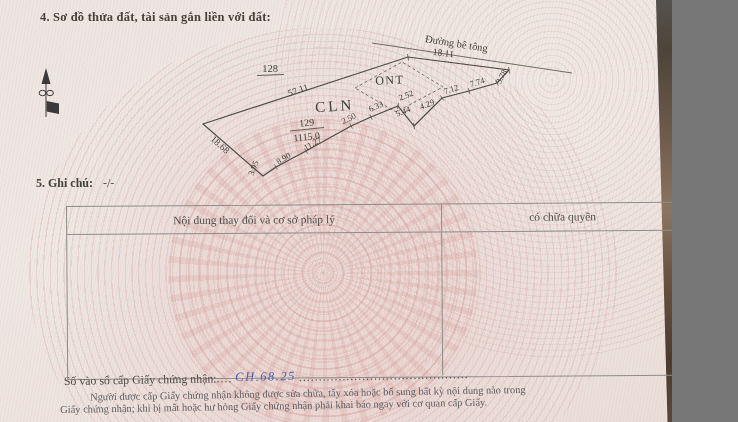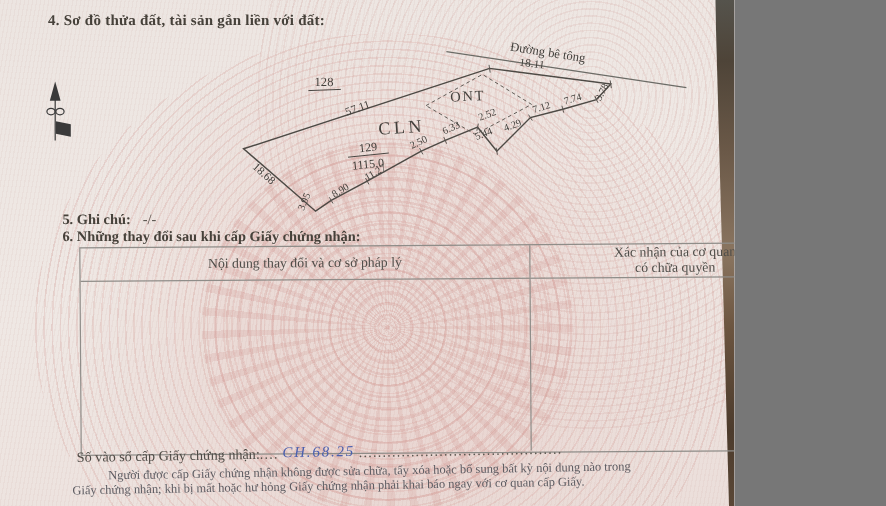--- a/index.html
+++ b/index.html
@@ -1,37 +1,37 @@
 <!DOCTYPE html>
 <html><head>
 <meta charset="utf-8">
 <style>
   html,body{margin:0;padding:0;background:#777;}
   .photo{
-    position:relative;width:612px;height:422px;overflow:hidden;
+    position:relative;width:672px;height:422px;overflow:hidden;
     background:linear-gradient(165deg,#ece5e1 0%,#efe8e4 45%,#ebdeda 100%);
     font-family:"Liberation Serif","DejaVu Serif",serif;color:#45413c;
   }
   .texture{position:absolute;inset:0;
     background:repeating-linear-gradient(100deg,rgba(199,158,152,0.10) 0 1px,transparent 1px 3.3px);}
   .ring1{position:absolute;left:28px;top:28px;width:590px;height:490px;border-radius:50%;
     background:
       radial-gradient(circle,rgba(224,178,172,0.22) 0 32%,rgba(224,178,172,0.10) 48%,transparent 68%),
       repeating-radial-gradient(circle,rgba(214,162,156,0.28) 0 1.3px,transparent 1.3px 6.8px);}
   .ring2{position:absolute;left:168px;top:118px;width:310px;height:310px;border-radius:50%;
     background:
       repeating-conic-gradient(rgba(206,140,134,0.18) 0 2.6deg,transparent 2.6deg 7.4deg),
       repeating-radial-gradient(circle,rgba(206,140,134,0.22) 0 2px,transparent 2px 9.5px);}
   .ring3{position:absolute;right:-160px;top:-200px;width:560px;height:560px;border-radius:50%;
     background:repeating-radial-gradient(circle,rgba(212,168,162,0.22) 0 1.3px,transparent 1.3px 6px);}
   .wood{position:absolute;right:0;top:0;width:16px;height:100%;
     background:linear-gradient(180deg,#55534c 0%,#4e4438 12%,#6b5948 30%,#8a7560 50%,#6b543f 65%,#4c3b2c 85%,#5a4736 100%);
     clip-path:polygon(0% 0%,100% 0%,100% 100%,72% 100%);}
   .s4{position:absolute;left:40px;top:10px;font-weight:bold;font-size:12.5px;letter-spacing:.2px;color:#46413a;}
-  .s5{position:absolute;left:52px;top:176px;font-weight:bold;font-size:12px;color:#46413a;}
+  .s5{position:absolute;left:36px;top:176px;font-weight:bold;font-size:12px;color:#46413a;}
   .s5 .v{font-weight:normal;margin-left:10px;color:#55504a;}
   .s6{position:absolute;left:52px;top:190px;font-weight:bold;font-size:12px;color:#46413a;}
   .tbl{position:absolute;left:66px;top:206px;width:616px;height:172px;border:1px solid #8f8d89;
     transform:rotate(-0.4deg);transform-origin:left top;}
   .tbl .hdr{display:flex;height:27px;border-bottom:1px solid #8f8d89;}
   .cell{display:flex;align-items:center;justify-content:center;font-size:11.5px;color:#504e4a;text-align:center;}
   .c1{width:374px;border-right:1px solid #8f8d89;}
   .c2{flex:1;flex-direction:column;line-height:1.12;}
   .bdy{display:flex;height:143px;}
   .b1{width:374px;border-right:1px solid #8f8d89;}
@@ -110,27 +110,25 @@
     <text class="meas" x="428" y="107" text-anchor="middle" transform="rotate(-21 428 107)">4.29</text>
     <text class="meas" x="407" y="98" text-anchor="middle" transform="rotate(-21 407 98)">2.52</text>
     <text class="meas" x="452" y="92" text-anchor="middle" transform="rotate(-17 452 92)">7.12</text>
     <text class="meas" x="478" y="85" text-anchor="middle" transform="rotate(-16 478 85)">7.74</text>
     <text class="meas" x="504" y="78" text-anchor="middle" transform="rotate(-62 504 78)">3.78</text>
   </svg>
 
   <div class="s5">
     <span>5. Ghi chú:</span><span class="v">-/-</span>
   </div>
-  <div class="s6">6. Những thay đổi sau khi cấp Giấy chứng nhận:</div>
 
   <div class="tbl">
     <div class="hdr">
       <div class="cell c1">Nội dung thay đổi và cơ sở pháp lý</div>
       <div class="cell c2">
-        <span>Xác nhận của cơ quan</span>
         <span>có chữa quyền</span>
       </div>
     </div>
     <div class="bdy">
       <div class="b1"></div>
       <div class="b2"></div>
     </div>
   </div>
 
   <div class="serial">

